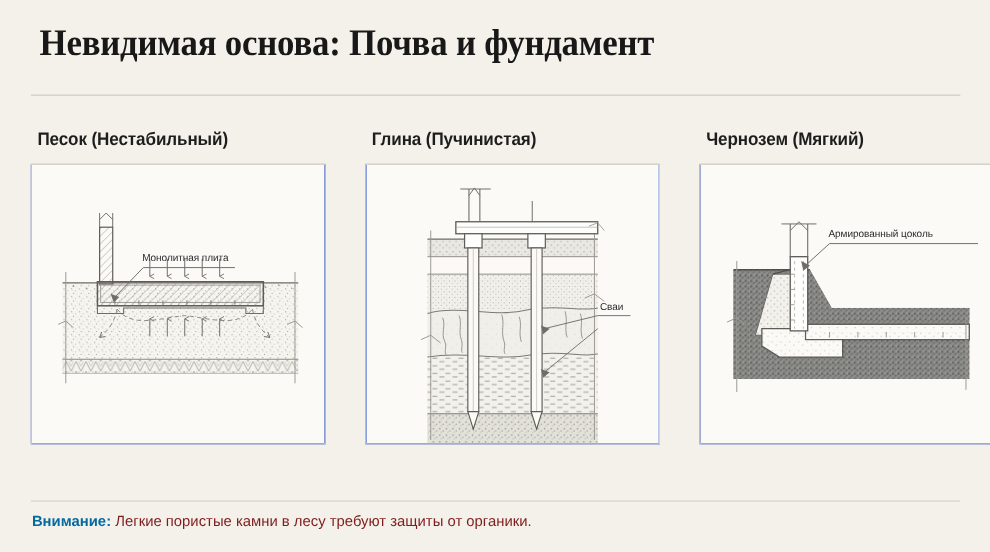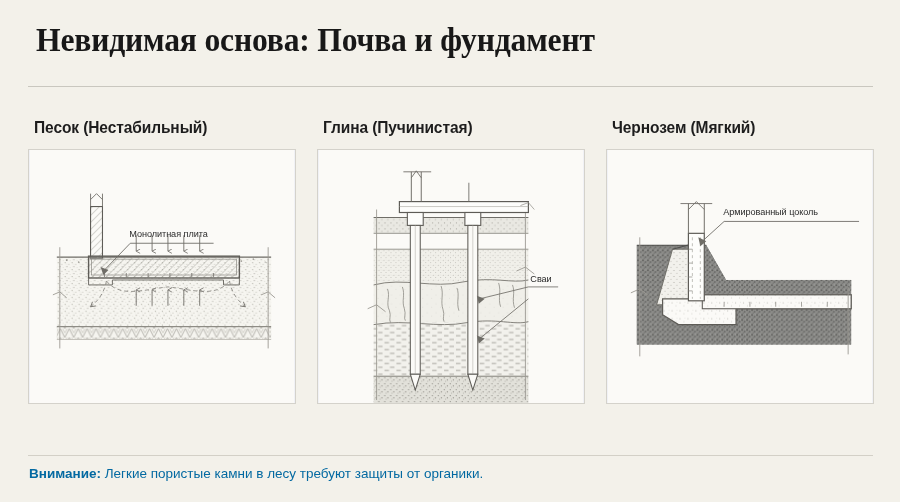--- a/index.html
+++ b/index.html
@@ -45,21 +45,21 @@
     background: #c9c7bf;
   }
 
   
   .columns {
     position: absolute;
     left: 28px;
     top: 118px;
     width: 845px;
     display: flex;
-    gap: 21px;
+    gap: 36px;
   }
   .column {
     width: 268px;
   }
   .col-heading {
     font-family: "Liberation Sans", sans-serif;
     font-weight: bold;
     font-size: 16.5px;
     color: #1d1d1d;
     letter-spacing: -0.1px;
@@ -99,21 +99,21 @@
     font-size: 13.5px;
     line-height: 20px;
     color: #2a2a2a;
     white-space: nowrap;
   }
   .footer .warn-label {
     color: #0369a1;
     font-weight: bold;
   }
   .footer .warn-text {
-    color: #0369a1;
+    color: #7f1d1d;
   }
 
   
   .dlabel {
     font-family: "Liberation Sans", sans-serif;
     font-size: 9.2px;
     fill: #2b2b2b;
     letter-spacing: -0.05px;
   }
 </style>

